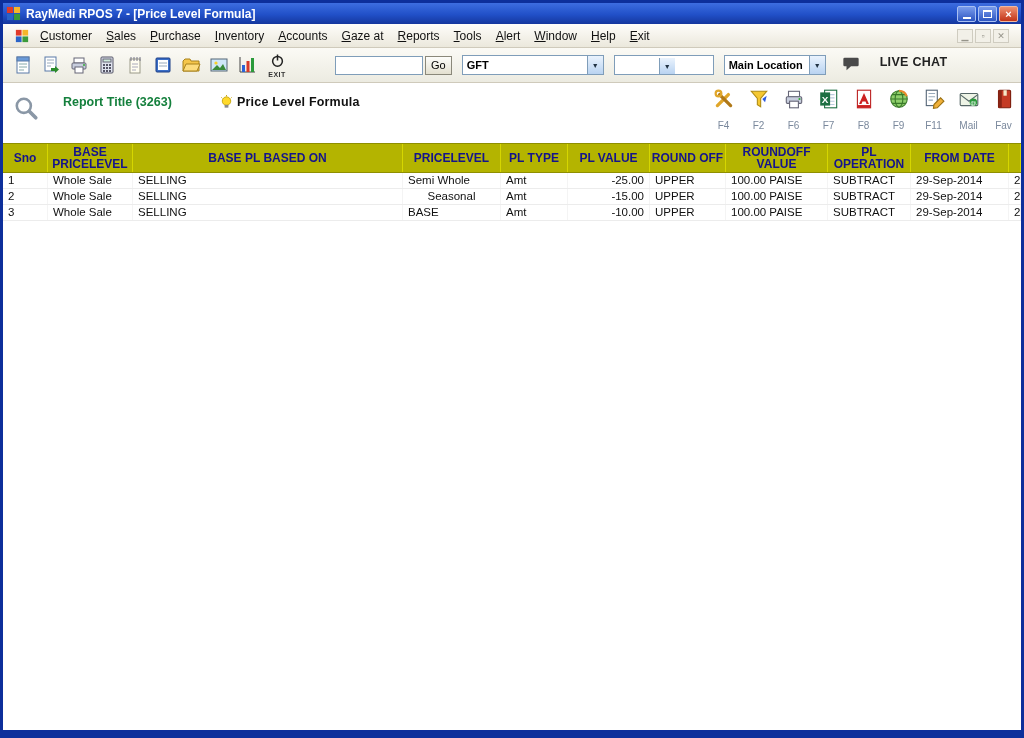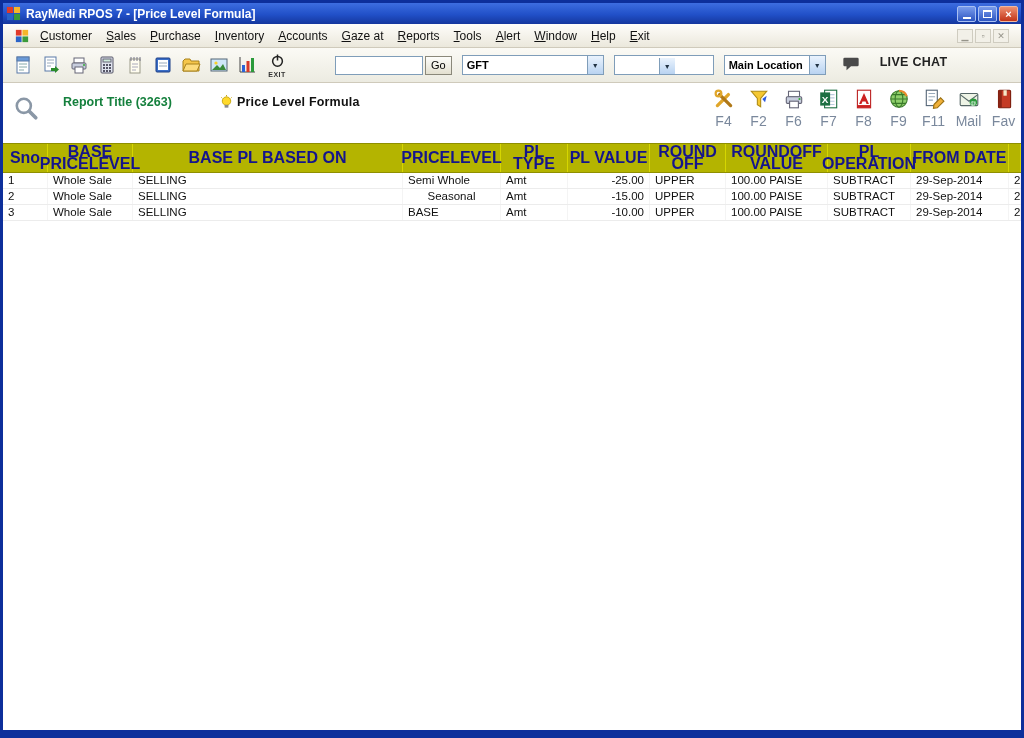--- a/index.html
+++ b/index.html
@@ -64,26 +64,26 @@
   .magnifier svg { width:26px; height:26px; }
   .report-meta { margin-left:24px; padding-top:2px; }
   .meta-line { display:flex; align-items:center; height:22px; }
   .navy-label { color:#15803d; font-weight:bold; font-size:12.5px; display:inline-block; width:152px; }
   .bulb-slot { width:22px; display:flex; justify-content:center; }
   .bulb-slot svg { width:15px; height:15px; }
   .bold-val { font-weight:bold; color:#111; font-size:12.5px; letter-spacing:.2px; }
   .fn-icons { position:absolute; right:0; top:5px; display:flex; }
   .fn-cell { width:35px; display:flex; flex-direction:column; align-items:center; cursor:pointer; }
   .fn-cell svg { width:22px; height:22px; }
-  .fn-label { font-size:14px; color:#7a889c; margin-top:0; }
+  .fn-label { font-size:10px; color:#7a889c; margin-top:7px; }
 
   
   .grid { flex:1; display:flex; flex-direction:column; overflow:hidden; background:#fff; }
   .grid-head { display:flex; height:30px; flex:0 0 30px; background:#b4b400; border-top:1px solid #8f8f00; border-bottom:1px solid #8f8f00; }
-  .th { color:#14148c; font-weight:bold; font-size:16px; line-height:12px; display:flex; align-items:center;
+  .th { color:#14148c; font-weight:bold; font-size:12px; line-height:12px; display:flex; align-items:center;
     justify-content:center; text-align:center; white-space:pre-line; border-right:1px solid #d6d600; cursor:pointer; }
   .group-row { height:16px; flex:0 0 16px; display:flex; align-items:center; padding-left:55px;
     font-weight:bold; font-size:12px; color:#111; border-bottom:1px solid #efefef; }
   .tr { display:flex; height:16px; flex:0 0 16px; border-bottom:1px solid #ececec; }
   .td { font-size:11.5px; color:#111; padding:1px 5px; white-space:nowrap; overflow:hidden; border-right:1px solid #f4f4f4; }
   .grid-empty { flex:1; background:#fff; }
 
   
   .statusbar { height:22px; flex:0 0 22px; background:#d8d4c6; border-top:1px solid #fff;
     display:flex; align-items:center; font-size:12px; color:#111; position:relative; }

